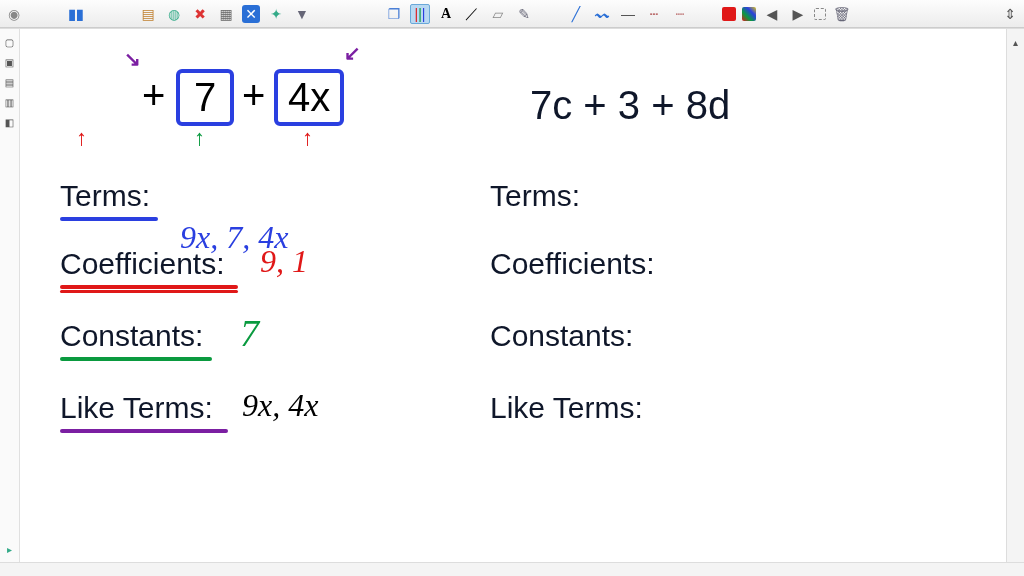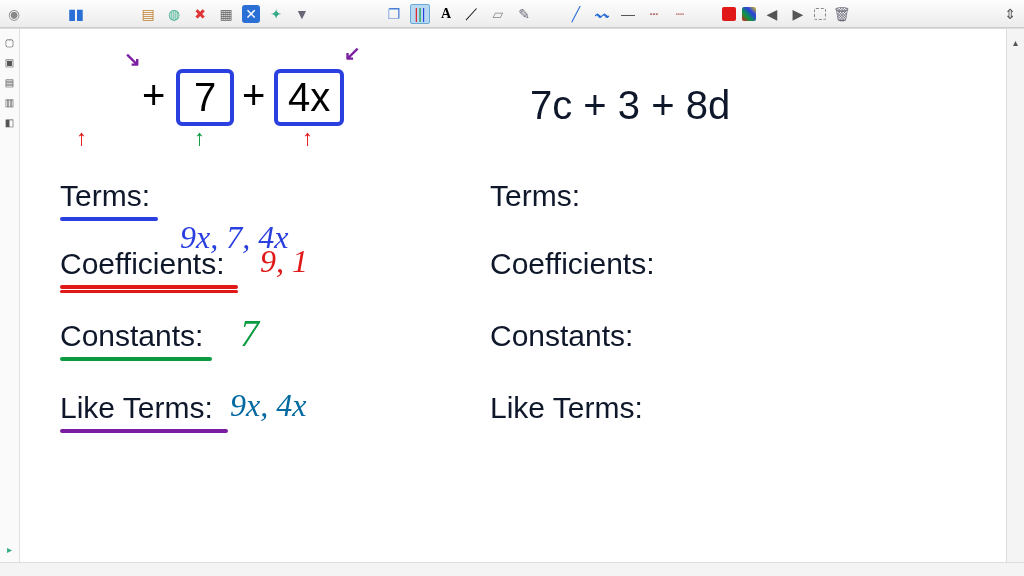--- a/index.html
+++ b/index.html
@@ -109,21 +109,21 @@
       <div class="under red" style="left:40px;top:256px;width:178px;"></div>
       <div class="under red" style="left:40px;top:261px;width:178px;height:3px;"></div>
       <span class="hand" style="left:240px;top:214px;color:#e01818;">9, 1</span>
 
       <span class="lbl" style="left:40px;top:290px;">Constants:</span>
       <div class="under green" style="left:40px;top:328px;width:152px;"></div>
       <span class="hand" style="left:220px;top:282px;color:#0a9a3f;font-size:38px;">7</span>
 
       <span class="lbl" style="left:40px;top:362px;">Like Terms:</span>
       <div class="under purple" style="left:40px;top:400px;width:168px;"></div>
-      <span class="hand" style="left:210px;top:358px;color:#0369a1;">9x, 4x</span>
+      <span class="hand" style="left:222px;top:358px;color:#000000;">9x, 4x</span>
 
       <span class="lbl" style="left:510px;top:54px;font-size:40px;">7c + 3 + 8d</span>
       <span class="lbl" style="left:470px;top:150px;">Terms:</span>
       <span class="lbl" style="left:470px;top:218px;">Coefficients:</span>
       <span class="lbl" style="left:470px;top:290px;">Constants:</span>
       <span class="lbl" style="left:470px;top:362px;">Like Terms:</span>
 
     </div>
 
     <div class="right-scroll">

